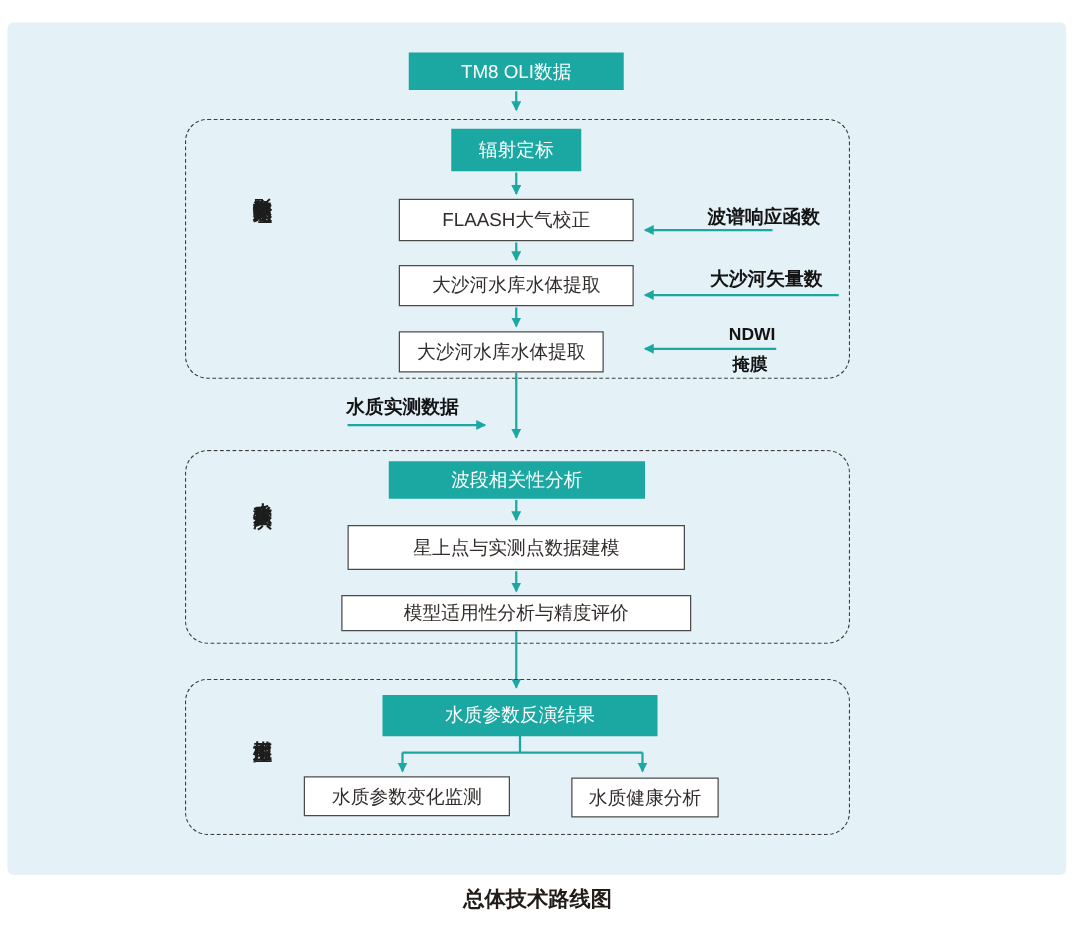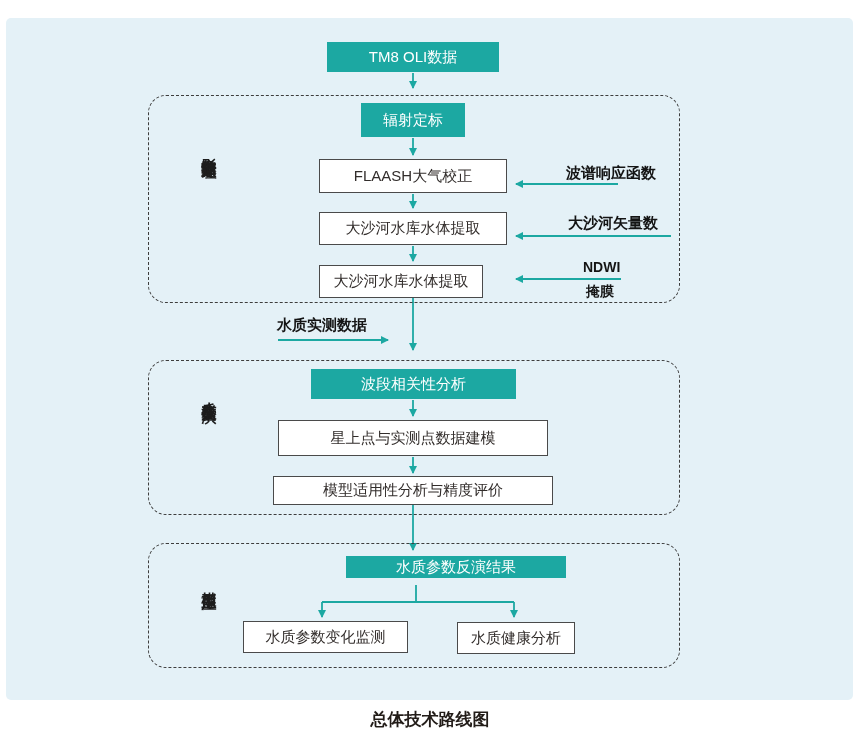--- a/index.html
+++ b/index.html
@@ -74,18 +74,18 @@
   <div class="flow-label" style="left:277px;top:316px;">水质实测数据</div>
 
   <div class="group" style="left:148px;top:360px;width:532px;height:155px;"></div>
   <div class="vlabel" style="left:202px;top:390px;">水质参数反演</div>
   <div class="box teal" style="left:311px;top:369px;width:205px;height:30px;">波段相关性分析</div>
   <div class="box" style="left:278px;top:420px;width:270px;height:36px;">星上点与实测点数据建模</div>
   <div class="box" style="left:273px;top:476px;width:280px;height:29px;">模型适用性分析与精度评价</div>
 
   <div class="group" style="left:148px;top:543px;width:532px;height:125px;"></div>
   <div class="vlabel" style="left:202px;top:580px;">模型应用</div>
-  <div class="box teal" style="left:306px;top:556px;width:220px;height:22px;margin-left:40px;">水质参数反演结果</div>
+  <div class="box teal" style="left:306px;top:556px;width:220px;height:33px;">水质参数反演结果</div>
   <div class="box" style="left:243px;top:621px;width:165px;height:32px;">水质参数变化监测</div>
   <div class="box" style="left:457px;top:622px;width:118px;height:32px;">水质健康分析</div>
 
   <div class="caption">总体技术路线图</div>
 </div>
 
 </body></html>

